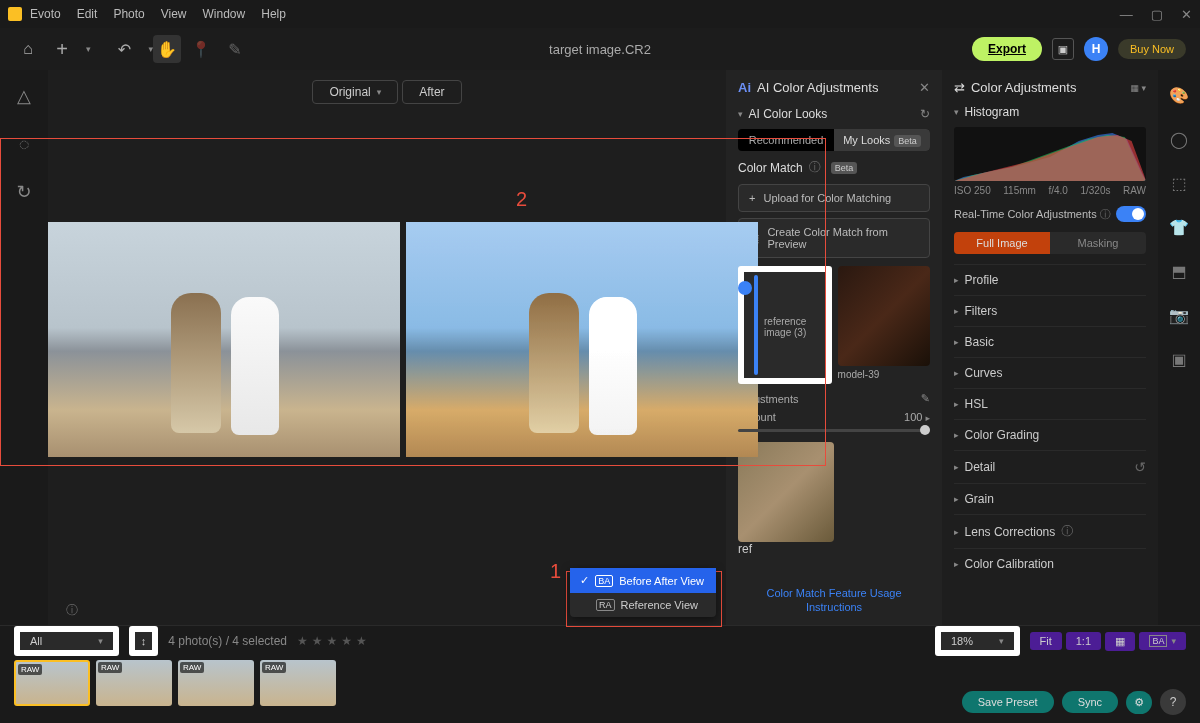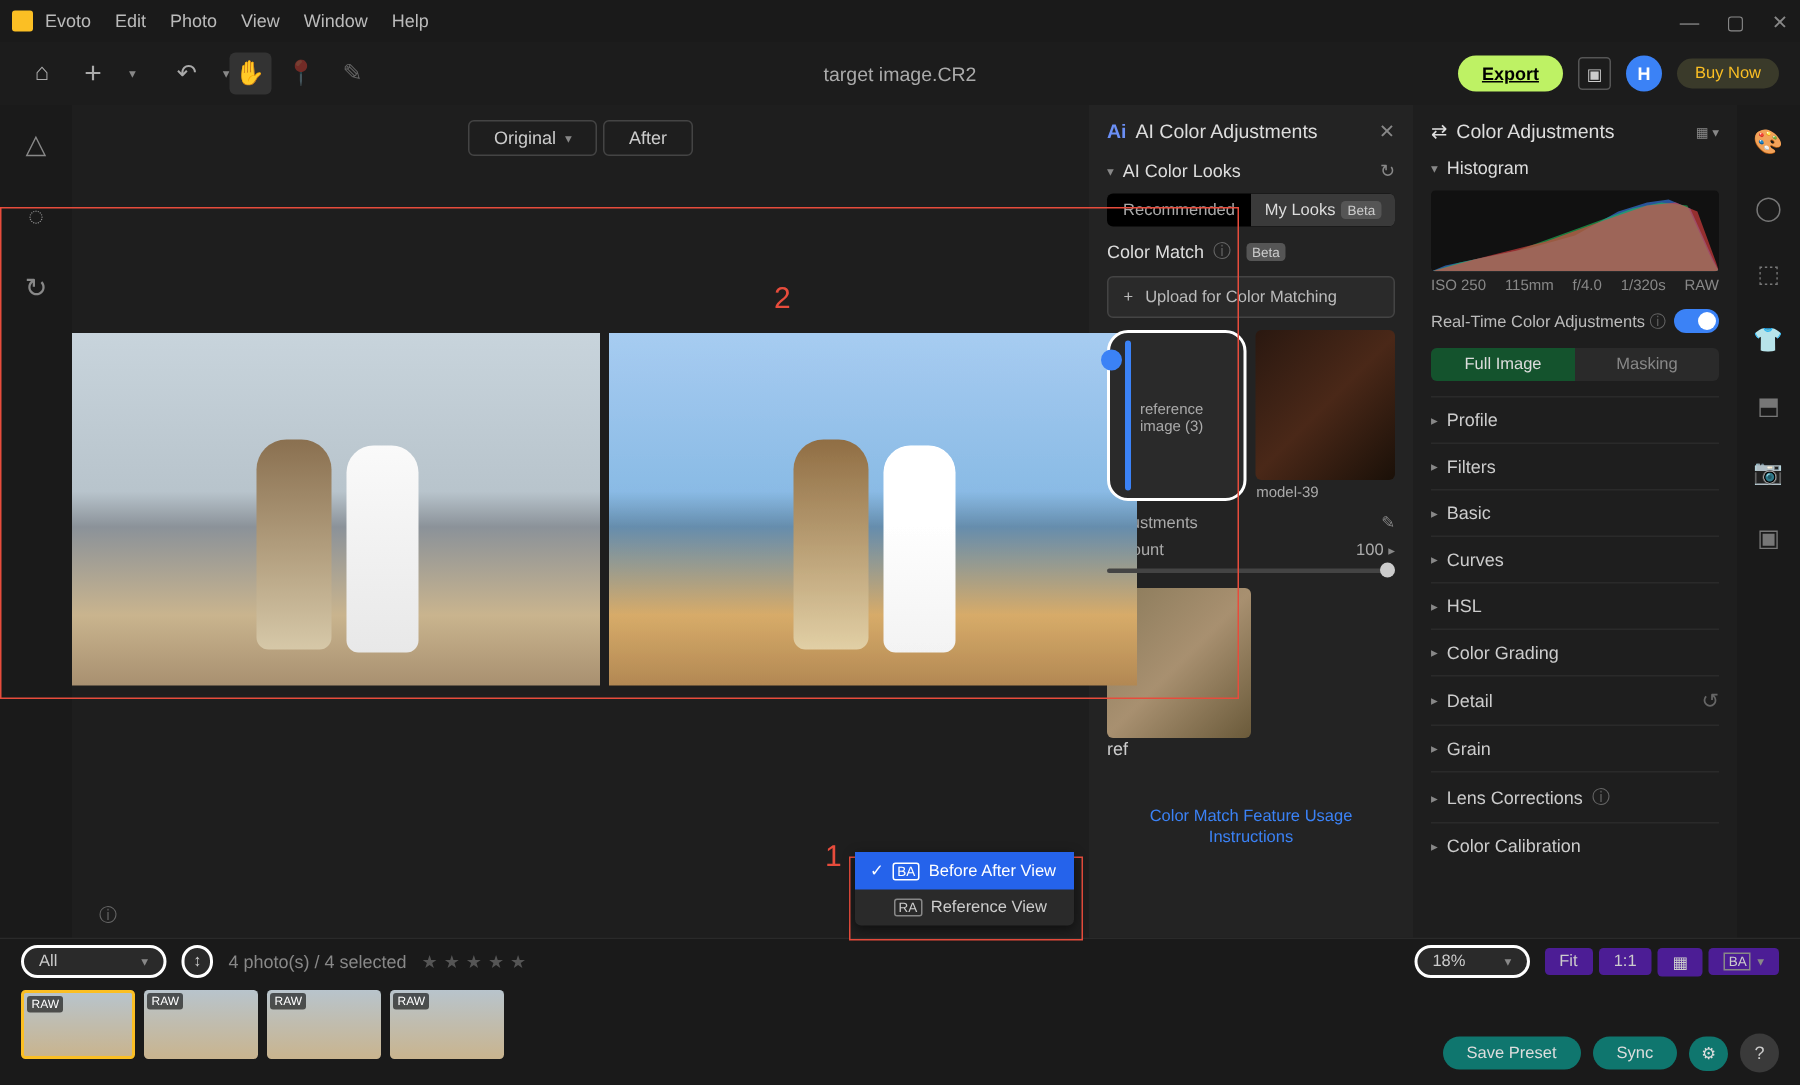--- a/index.html
+++ b/index.html
@@ -57,29 +57,29 @@
 .panel-color { width:216px; background:#1e1e1e; padding:10px 12px; overflow-y:auto; position:relative;}
 .panel-color .hdr2 { display:flex; align-items:center; gap:6px; font-size:13px; color:#ddd; margin-bottom:10px;}
 .histo { height:54px; background:#111; border-radius:3px; position:relative; overflow:hidden; margin-bottom:4px;}
 .histo svg { width:100%; height:100%;}
 .meta { display:flex; justify-content:space-between; font-size:10px; color:#888; margin-bottom:10px;}
 .rt { display:flex; align-items:center; justify-content:space-between; font-size:11px; color:#bbb; margin:10px 0;}
 .toggle { width:30px; height:16px; background:#3b82f6; border-radius:8px; position:relative;}
 .toggle::after { content:''; position:absolute; right:2px; top:2px; width:12px; height:12px; background:#fff; border-radius:50%;}
 .seg { display:flex; background:#2a2a2a; border-radius:4px; overflow:hidden; margin-bottom:10px;}
 .seg .s { flex:1; padding:5px 0; text-align:center; font-size:11px; cursor:pointer; color:#888;}
-.seg .s.active { background:#14532d; color:#ddd;}
+.seg .s.active { background:#c2410c; color:#ddd;}
 .acc { padding:8px 0; border-top:1px solid #2a2a2a; font-size:12px; color:#ccc; display:flex; align-items:center; gap:6px; cursor:pointer;}
 .acc .rst { margin-left:auto; color:#666; font-size:14px;}
 .rightbar { width:42px; background:#1a1a1a; display:flex; flex-direction:column; align-items:center; padding-top:14px; gap:22px;}
 .rightbar .rico { width:22px; height:22px; color:#777; font-size:16px; display:flex; align-items:center; justify-content:center; cursor:pointer;}
 .rightbar .rico.active { color:#fff;}
 .footer { height:98px; background:#1a1a1a; border-top:1px solid #2a2a2a;}
 .footctrl { height:30px; display:flex; align-items:center; padding:0 14px; gap:10px;}
-.sel { background:#2a2a2a; border:2px solid #ffffff; border-radius:14px; padding:3px 10px; font-size:11px; color:#ccc; display:flex; align-items:center; gap:6px; cursor:pointer;}
+.sel { background:#2a2a2a; border:6px solid #ffffff; border-radius:3px; padding:3px 10px; font-size:11px; color:#ccc; display:flex; align-items:center; gap:6px; cursor:pointer;}
 .stars { display:flex; gap:4px; color:#555;}
 .zoomgrp { display:flex; gap:4px; align-items:center;}
 .zbtn { background:#4c1d95; padding:3px 10px; border-radius:3px; font-size:11px; color:#ccc; cursor:pointer;}
 .popup { position:absolute; left:570px; bottom:106px; background:#2a2a2a; border-radius:4px; box-shadow:0 2px 8px rgba(0,0,0,.5); width:146px; z-index:10;}
 .popup .item { padding:6px 10px; font-size:11px; color:#ccc; display:flex; align-items:center; gap:6px; cursor:pointer;}
 .popup .item.active { background:#2563eb; color:#fff;}
 .annot1 { position:absolute; left:550px; bottom:140px; color:#e74c3c; font-size:20px;}
 .redbox1 { position:absolute; left:566px; bottom:96px; width:156px; height:56px; border:1px solid #e74c3c; pointer-events:none;}
 .filmstrip { display:flex; gap:6px; padding:4px 14px;}
 .fthumb { width:76px; height:46px; border-radius:3px; background:linear-gradient(180deg,#b8c4cc,#c9b48e); position:relative; cursor:pointer;}
@@ -173,20 +173,24 @@
     </div>
     <div class="sect">
         <span>Color Match</span> 
         <span style="color:#666">ⓘ</span>
         <span class="beta">Beta</span>
       </div>
     <div class="cmbtn">
         <span>+</span>
         <span>Upload for Color Matching</span>
       </div>
+    <div class="cmbtn">
+        <span>⬚</span>
+        <span>Create Color Match from Preview</span>
+      </div>
     <div class="thumbs">
       <div class="thumb sel">
         <div class="img">
             <div class="ring"></div>
           </div>
         <div class="lbl">reference image (3)</div>
       </div>
       <div class="thumb model">
         <div class="img"></div>
         <div class="lbl">model-39</div>

